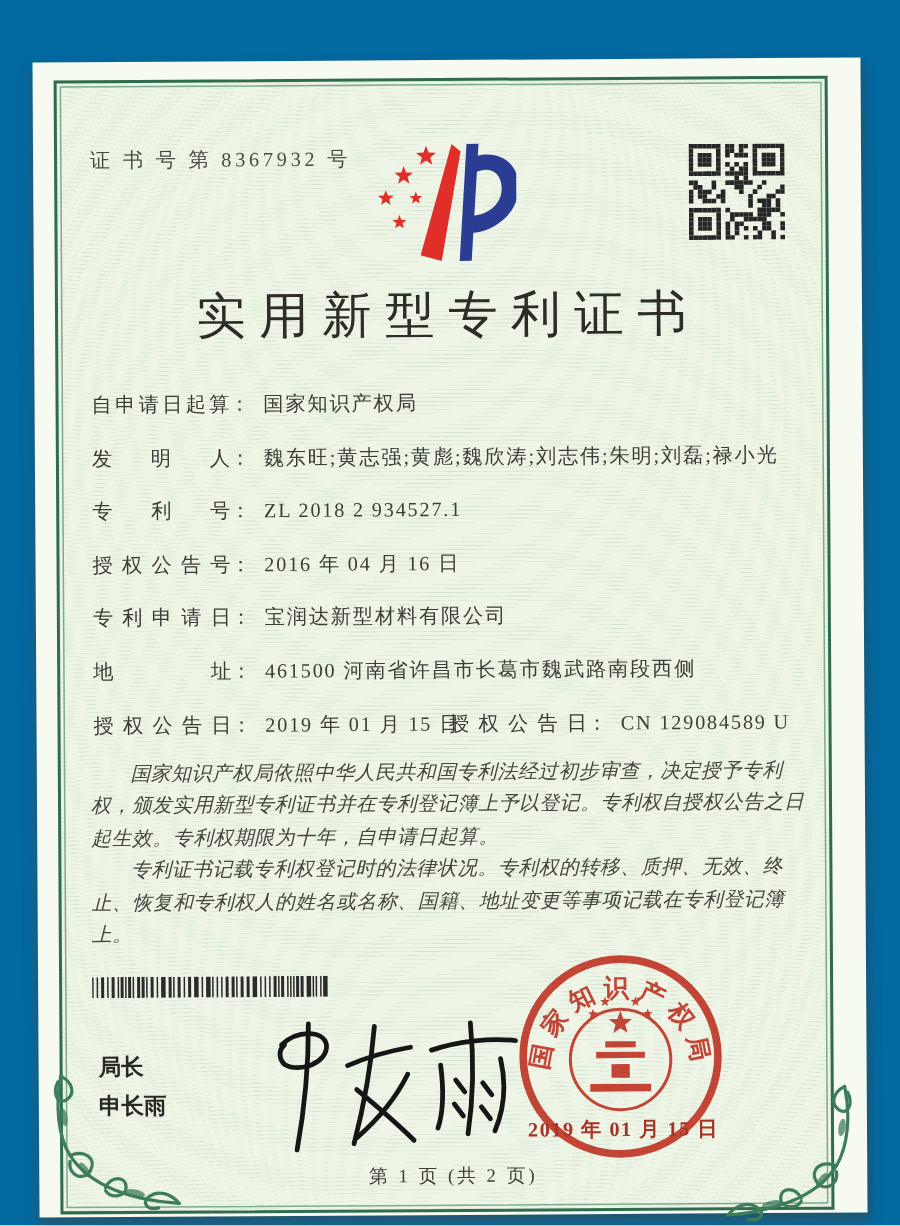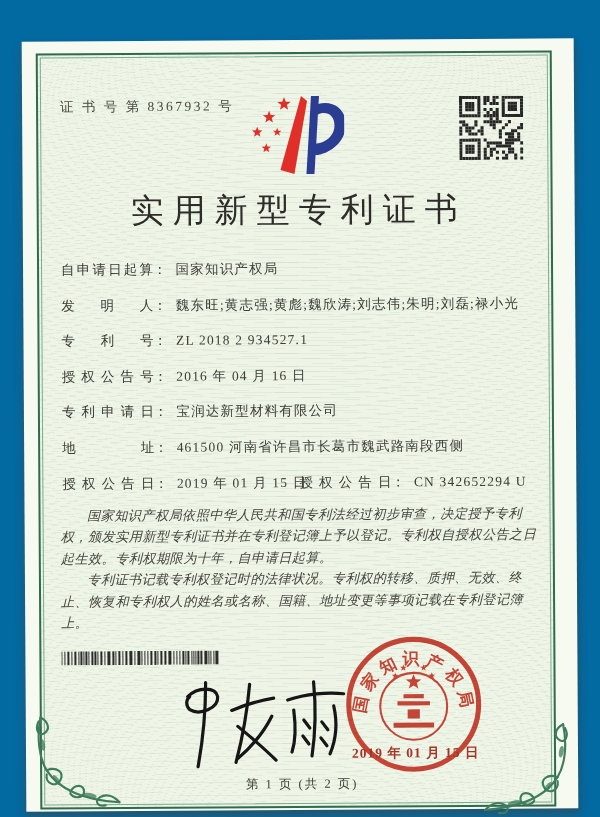--- a/index.html
+++ b/index.html
@@ -297,21 +297,21 @@
       </div>
       <div class="frow">
         <span class="lbl">专利申请日</span><span class="colon">：</span><span class="val">宝润达新型材料有限公司</span>
       </div>
       <div class="frow">
         <span class="lbl">地址</span><span class="colon">：</span><span class="val">461500 河南省许昌市长葛市魏武路南段西侧</span>
       </div>
       <div class="frow">
         <span class="lbl">授权公告日</span><span class="colon">：</span><span class="val">2019 年 01 月 15 日</span>
         <span class="pair2">
-          <span class="lbl">授权公告日</span><span class="colon">：</span><span class="val">CN 342652294 U</span>
+          <span class="lbl">授权公告日</span><span class="colon">：</span><span class="val">CN 129084589 U</span>
         </span>
       </div>
     </div>
 
     <div class="paras">
       <p>国家知识产权局依照中华人民共和国专利法经过初步审查，决定授予专利权，颁发实用新型专利证书并在专利登记簿上予以登记。专利权自授权公告之日起生效。专利权期限为十年，自申请日起算。</p>
       <p>专利证书记载专利权登记时的法律状况。专利权的转移、质押、无效、终止、恢复和专利权人的姓名或名称、国籍、地址变更等事项记载在专利登记簿上。</p>
     </div>
 
     <svg class="barcode" id="barcode-svg" viewBox="0 0 158 14">
@@ -359,20 +359,24 @@
         <rect x="134" y="0" width="1" height="14" fill="#2b2b2b"></rect>
         <rect x="136" y="0" width="2" height="14" fill="#2b2b2b"></rect>
         <rect x="139" y="0" width="2" height="14" fill="#2b2b2b"></rect>
         <rect x="143" y="0" width="3" height="14" fill="#2b2b2b"></rect>
         <rect x="147" y="0" width="1" height="14" fill="#2b2b2b"></rect>
         <rect x="149" y="0" width="1" height="14" fill="#2b2b2b"></rect>
         <rect x="152" y="0" width="1" height="14" fill="#2b2b2b"></rect>
         <rect x="154" y="0" width="3" height="14" fill="#2b2b2b"></rect>
       </svg>
 
+    <div class="director">
+      <div>局长</div>
+      <div>申长雨</div>
+    </div>
 
     <svg class="signature" viewBox="0 0 182 100">
       <title>申长雨</title>
       <g fill="none" stroke="#161616" stroke-width="3.2" stroke-linecap="round">
         <path d="M34,8 C34,30 32,60 26,92"></path>
         <path d="M16,22 C26,12 44,12 46,22 C47,34 28,41 18,35 C14,31 14,25 18,22"></path>
         <path d="M78,10 C76,32 72,58 64,88"></path>
         <path d="M60,36 C74,30 90,26 102,24"></path>
         <path d="M66,52 C78,62 92,74 104,86"></path>
         <path d="M100,42 C92,58 80,72 66,84"></path>

